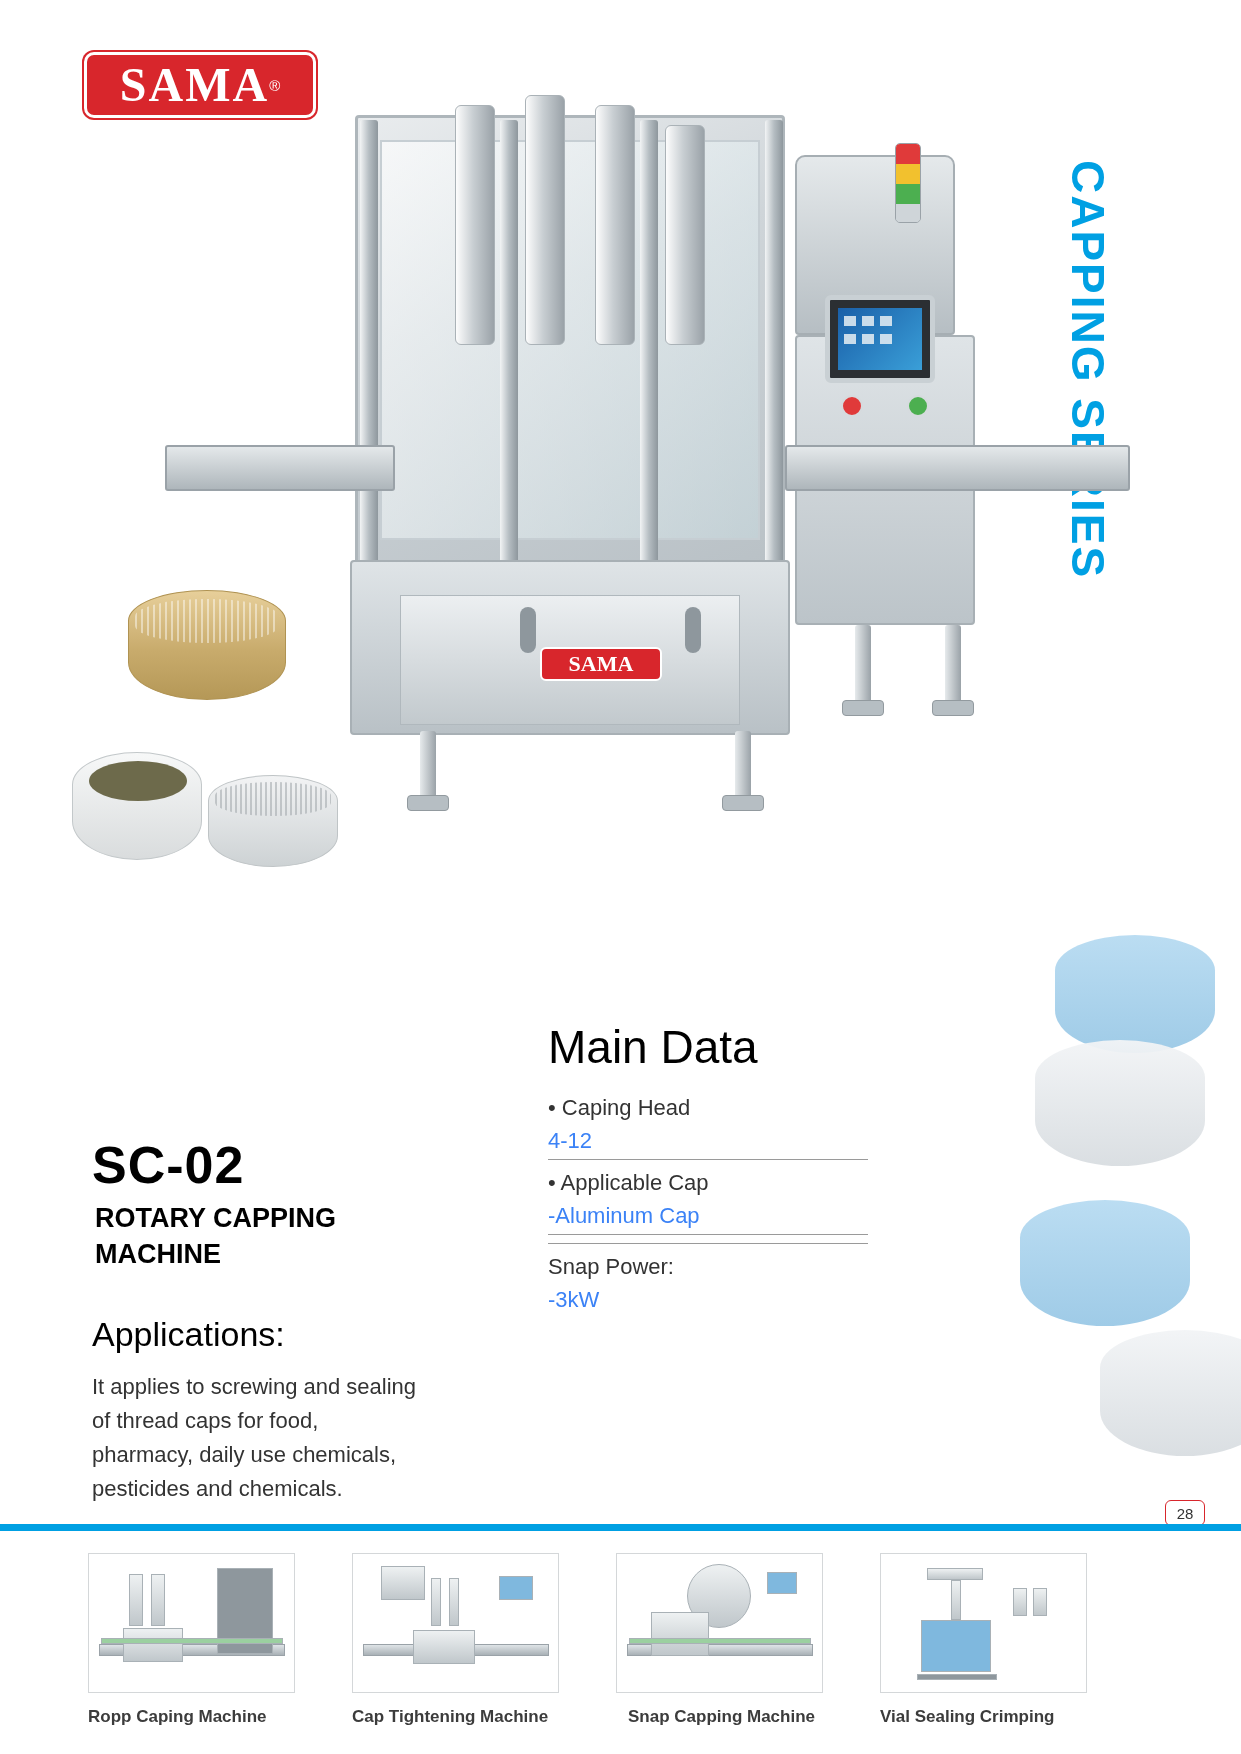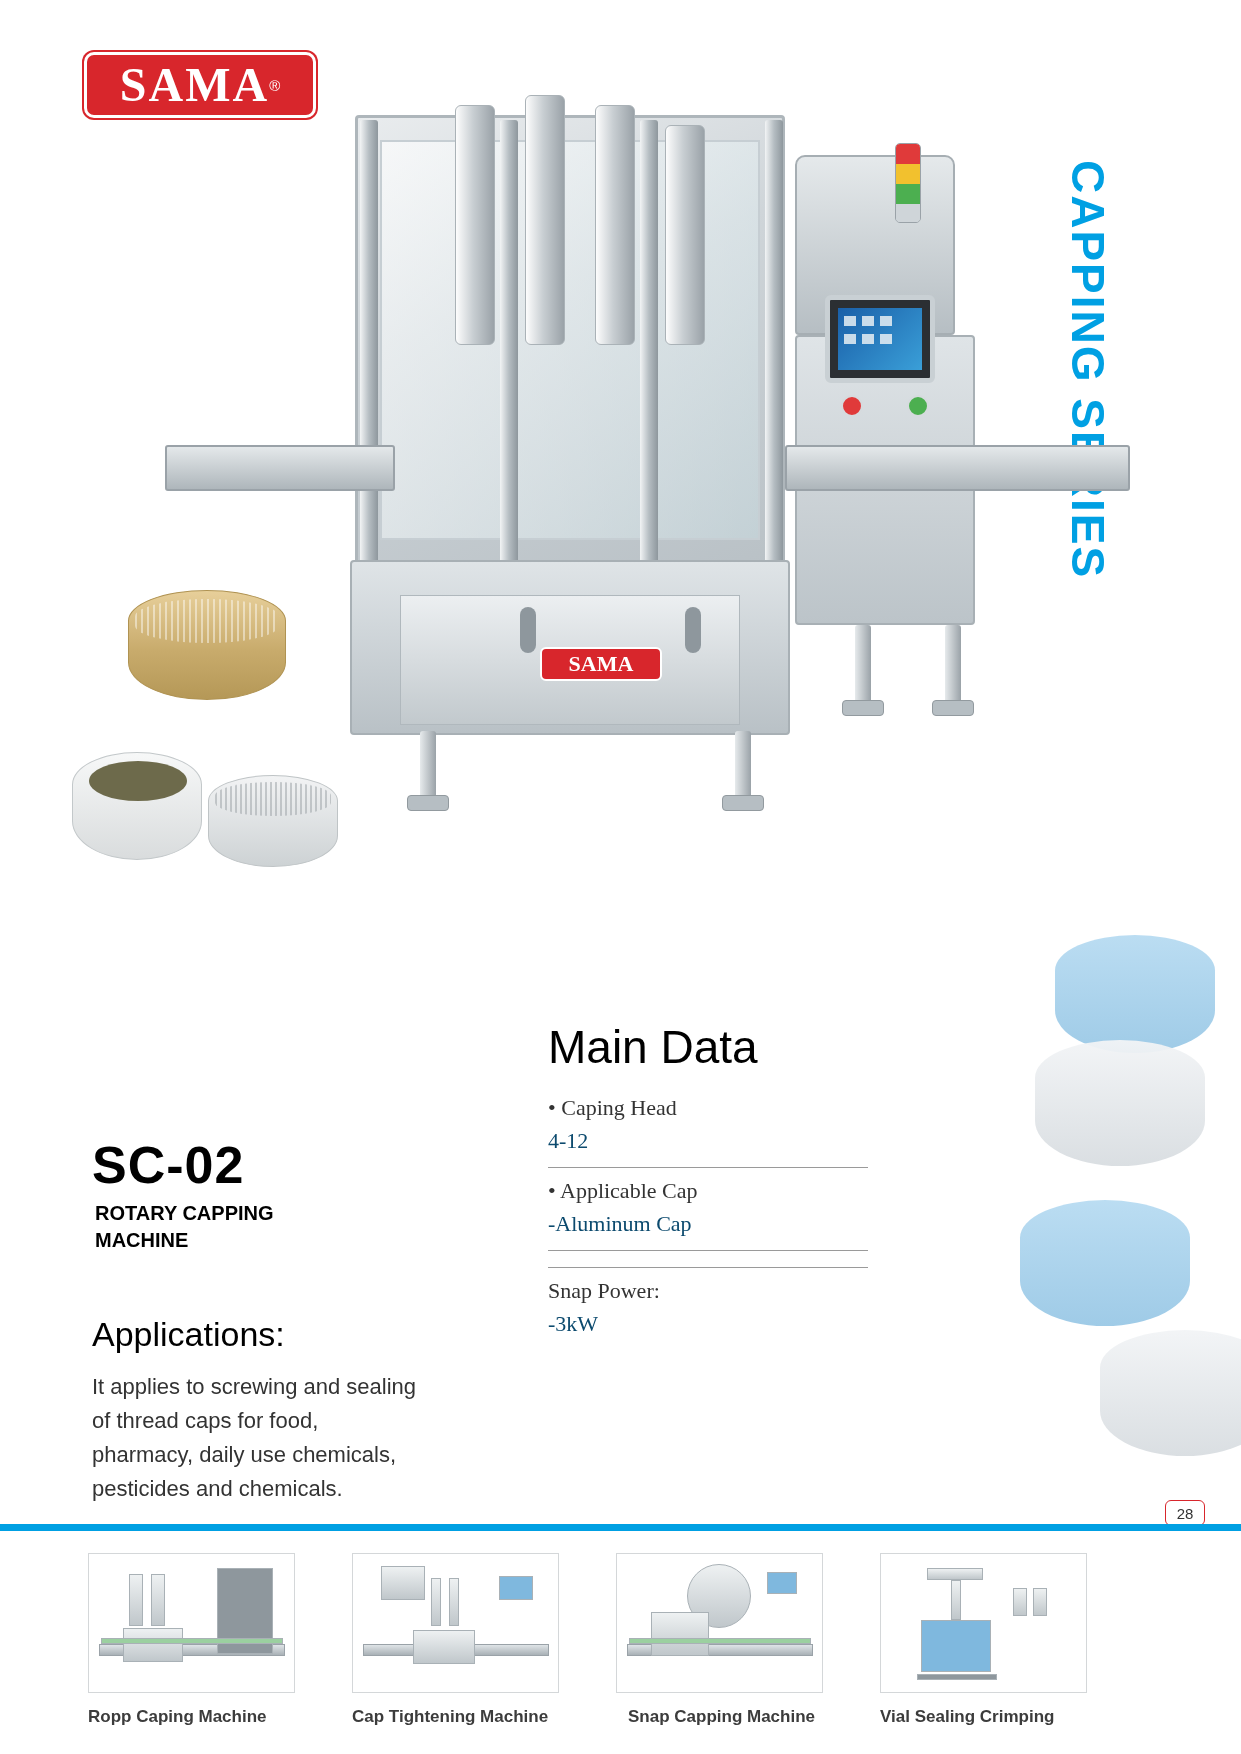--- a/index.html
+++ b/index.html
@@ -165,41 +165,41 @@
   .deco-blue { background: linear-gradient(180deg, rgba(175,215,240,.85), rgba(135,190,225,.8)); }
   .deco-white { background: linear-gradient(180deg, rgba(242,244,246,.95), rgba(214,219,223,.9)); }
 
   
   .model-title {
     position:absolute; left:92px; top:1135px;
     font-size: 52px; font-weight: bold; color:#000; letter-spacing: 1px;
   }
   .model-sub {
     position:absolute; left:95px; top:1200px; width:340px;
-    font-size: 20px; font-weight: bold; color:#000; line-height: 1.35;
+    font-size: 27px; font-weight: bold; color:#000; line-height: 1.35;
   }
   .apps-title {
     position:absolute; left:92px; top:1315px;
     font-size: 34px; color:#000;
   }
   .apps-body {
     position:absolute; left:92px; top:1370px; width:330px;
     font-size: 22px; color:#333; line-height: 1.55;
   }
 
   
   .md-title {
     position:absolute; left:548px; top:1020px;
     font-size: 46px; color:#000;
   }
   .md-list { position:absolute; left:548px; top:1085px; width:320px; }
-  .md-item { padding: 6px 0 10px 0; border-bottom: 1px solid #9a9a9a; font-family: Liberation Serif, serif; }
+  .md-item { padding: 6px 0 2px 0; border-bottom: 1px solid #9a9a9a; }
   .md-item:last-child { border-bottom: none; }
   .md-line1 { font-size: 22px; color:#333; line-height:1.5; }
-  .md-line2 { font-size: 22px; color:#0c4a6e; line-height:1.5; }
+  .md-line2 { font-size: 22px; color:#3b82f6; line-height:1.5; }
 
   
   .page-num {
     position:absolute; left:1165px; top:1500px;
     width: 40px; height: 26px;
     border:1px solid #d8262c; border-radius: 6px;
     display:flex; align-items:center; justify-content:center;
     font-size: 15px; color:#333;
   }
 

